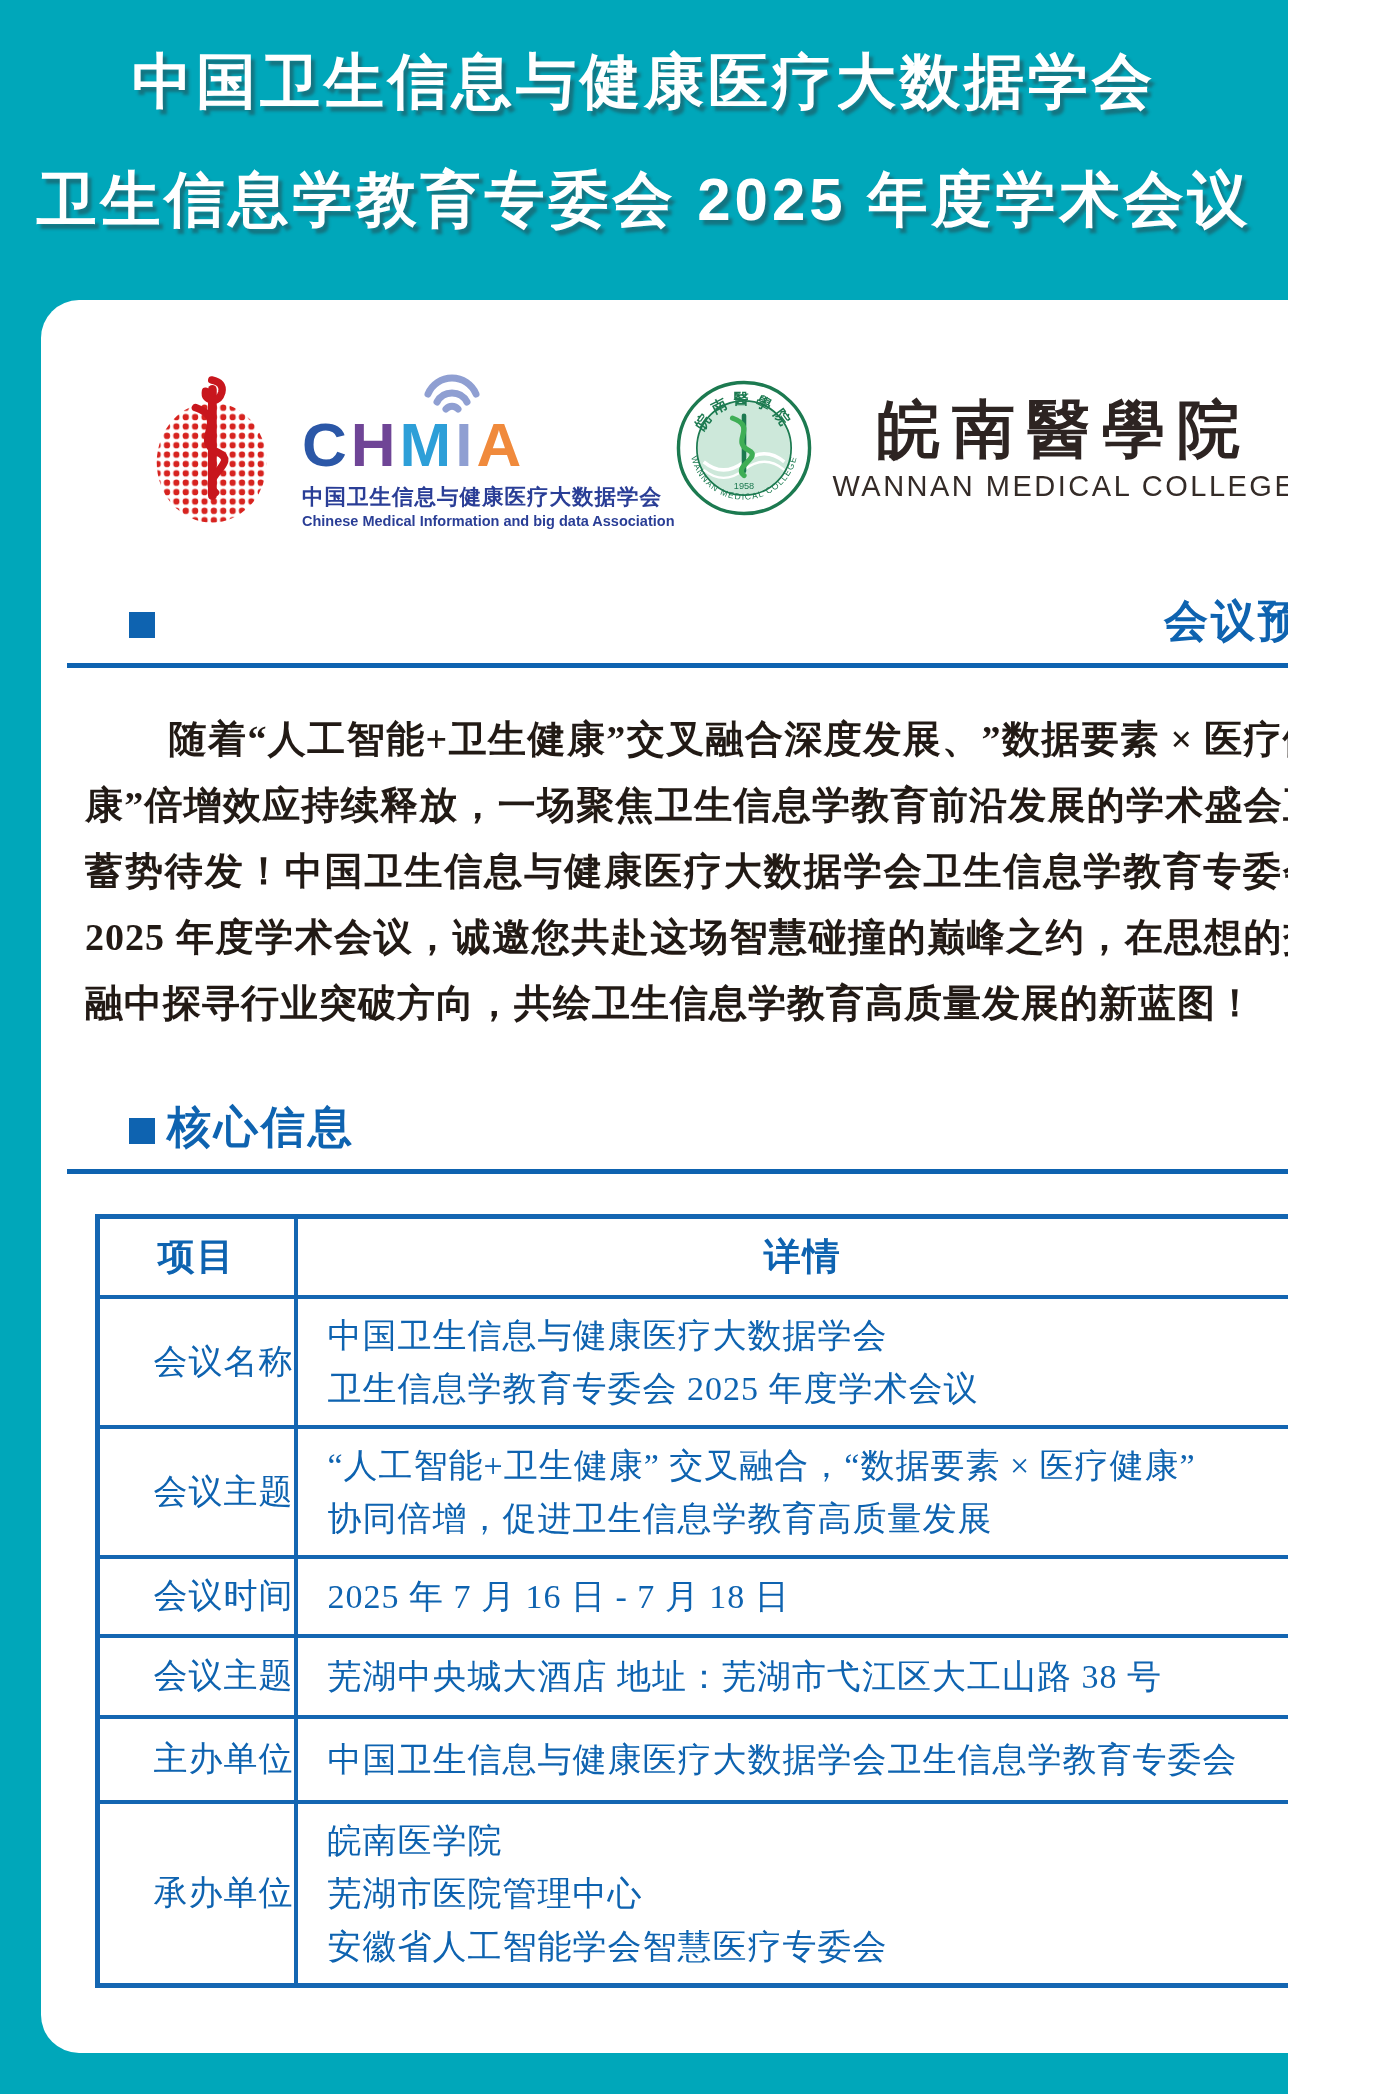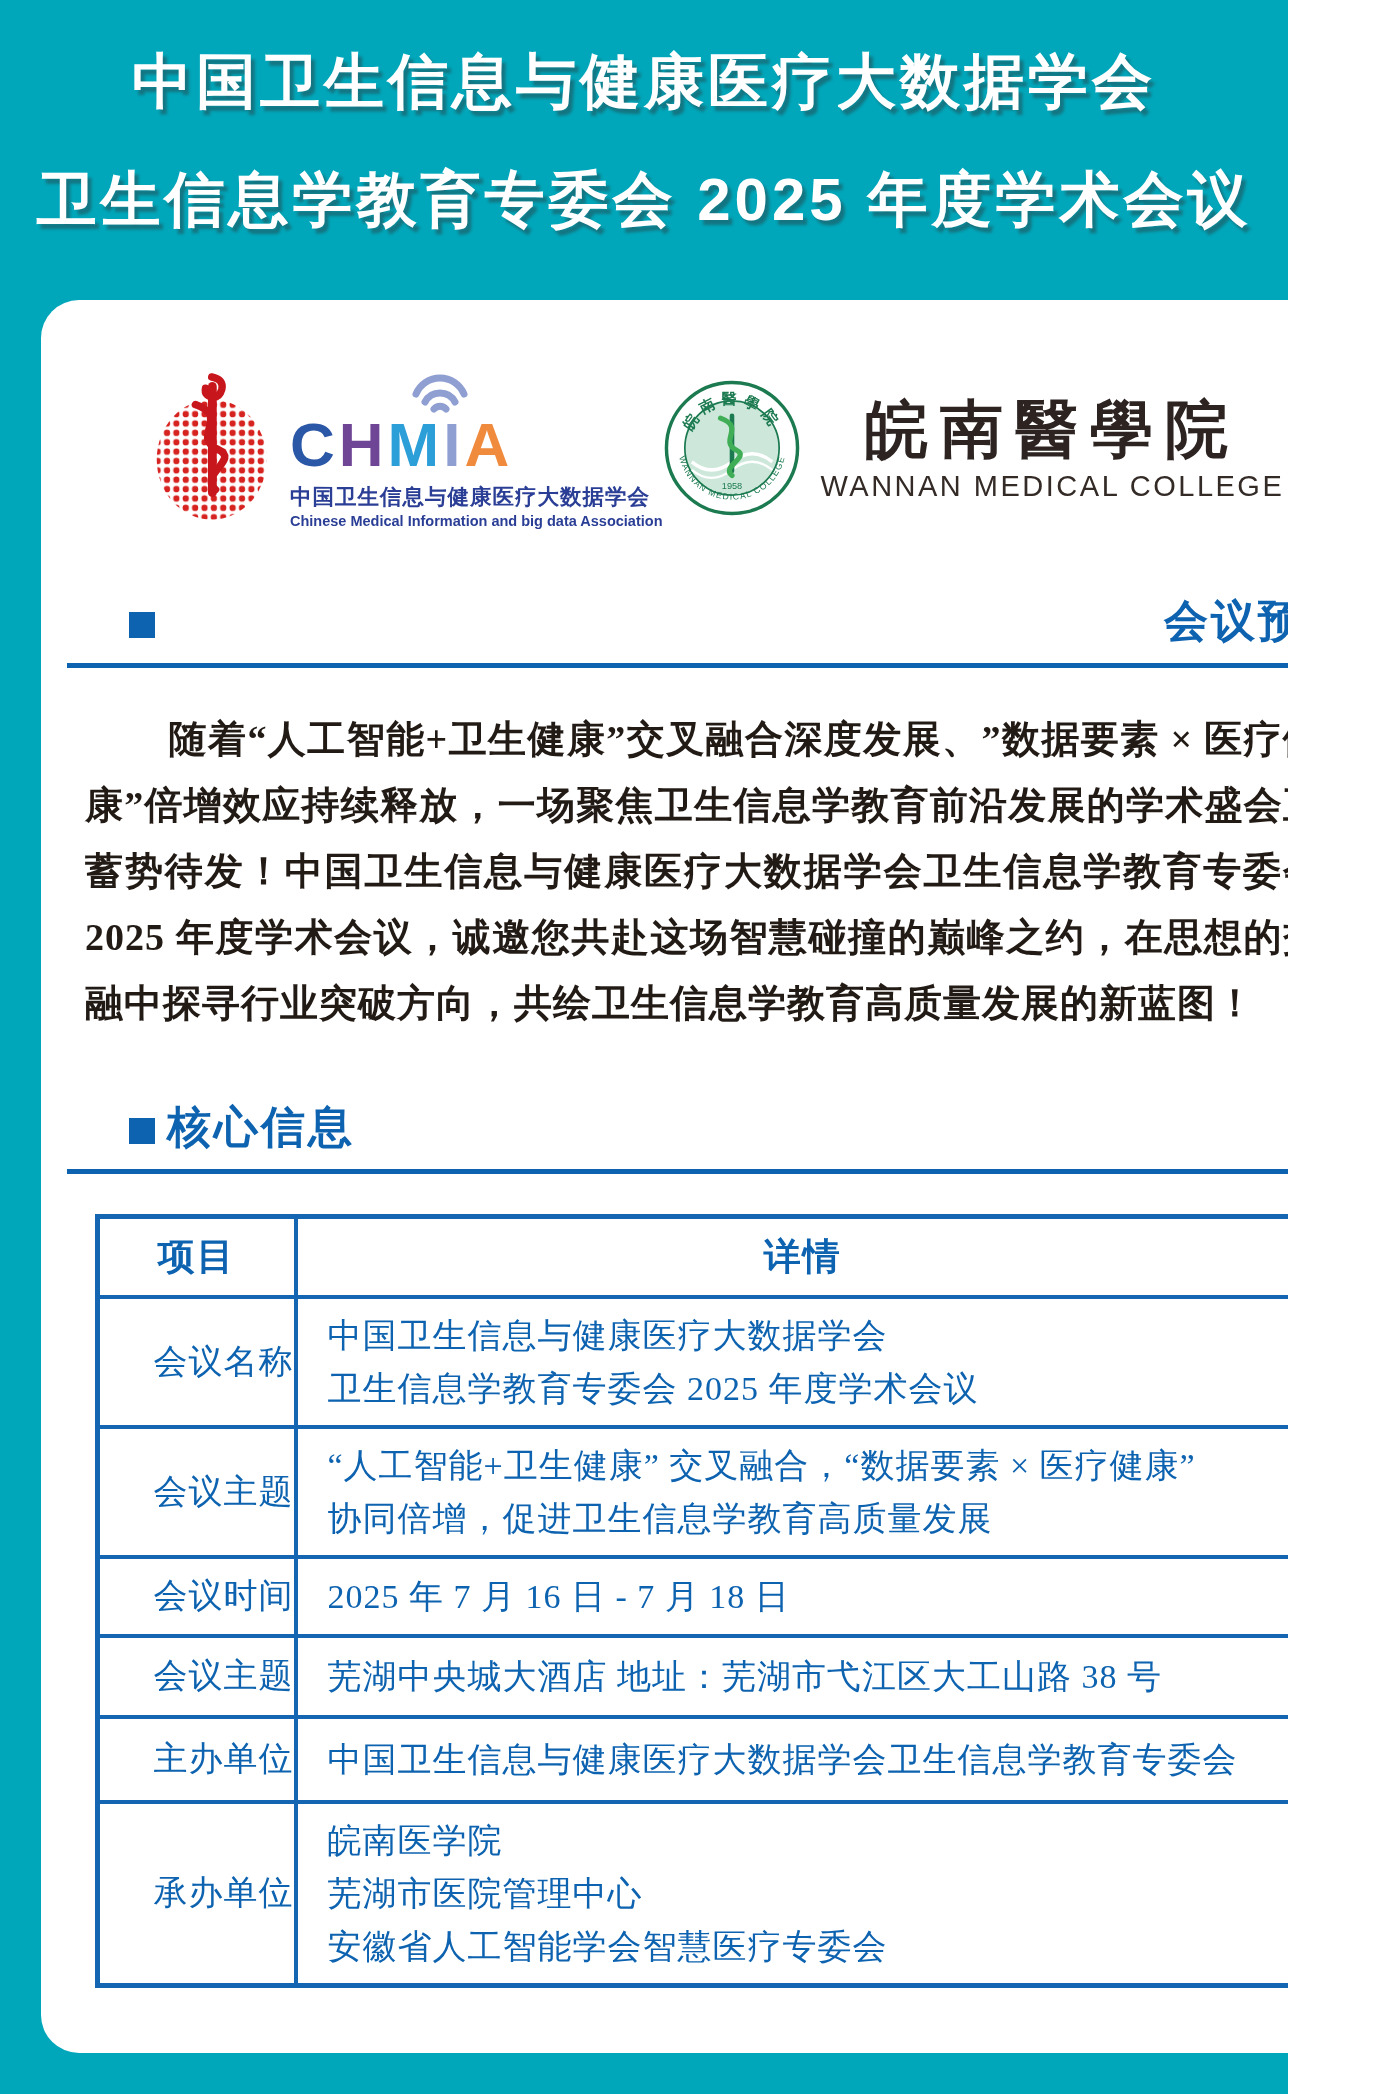--- a/index.html
+++ b/index.html
@@ -43,21 +43,21 @@
   }
   
   .logos-row{
     margin-top:70px;
     padding:0 108px 0 112px;
     display:flex;
     justify-content:space-between;
     align-items:center;
     height:160px;
   }
-  .chmia-logo{display:flex;align-items:flex-start;gap:12px;}
+  .chmia-logo{display:flex;align-items:flex-end;gap:24px;}
   .chmia-right{display:flex;flex-direction:column;align-items:flex-start;}
   .wifi-icon{margin-left:118px;margin-bottom:-4px;}
   .chmia-acronym{
     font-family:"Liberation Sans", sans-serif;
     font-weight:bold;
     font-size:62px;
     line-height:1;
     letter-spacing:4px;
   }
   .chmia-cn{

